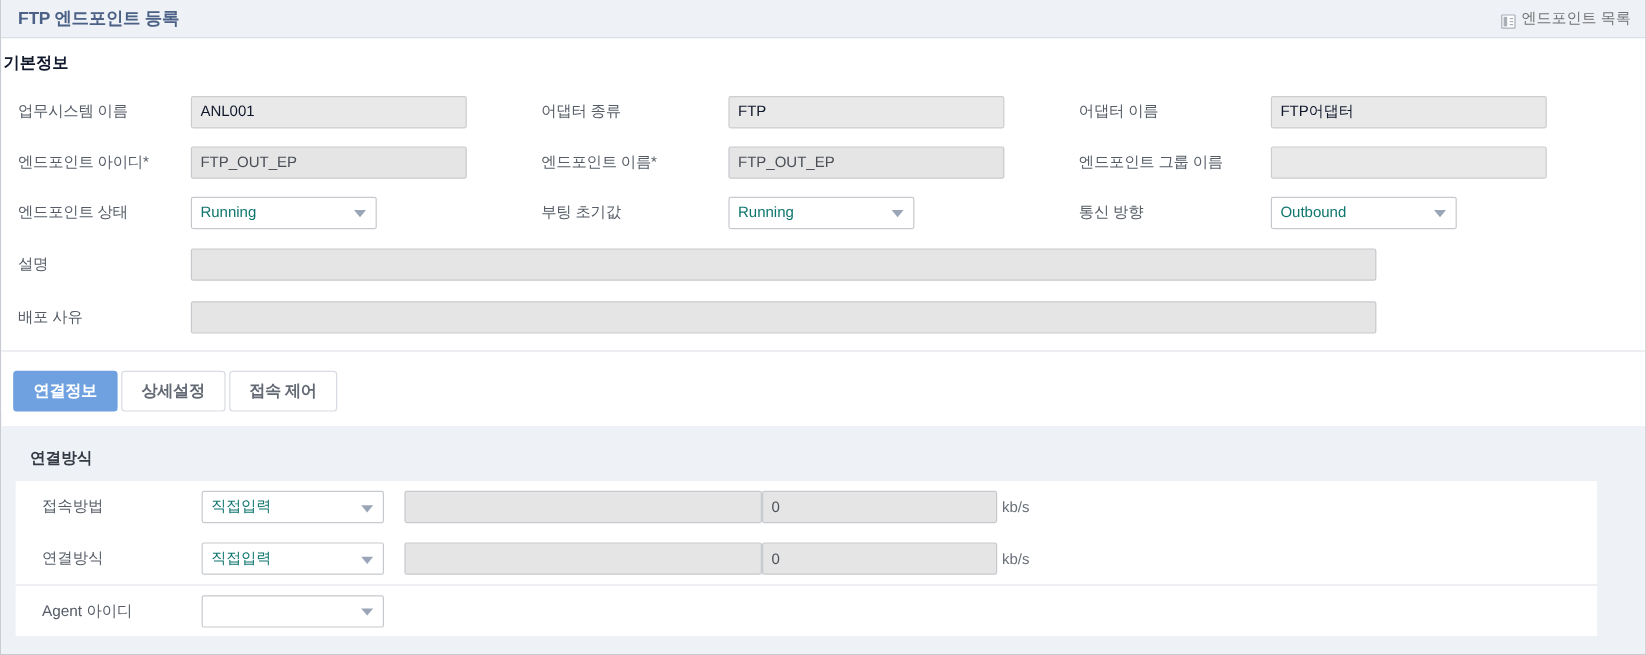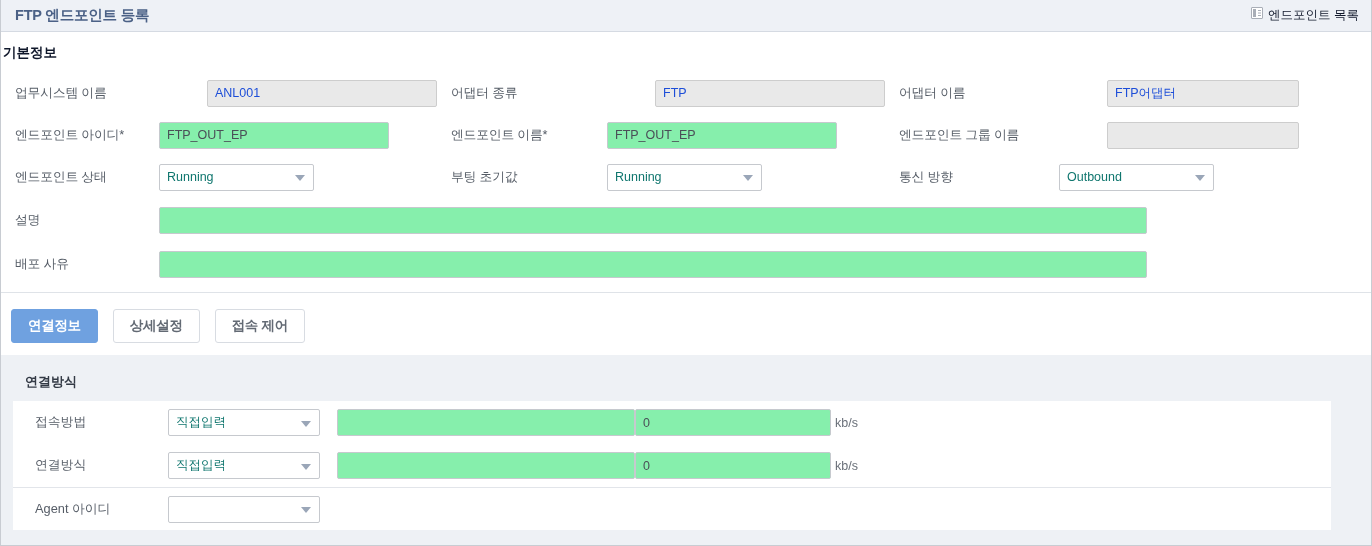--- a/index.html
+++ b/index.html
@@ -24,22 +24,22 @@
     border-bottom: 1px solid #d5dae2;
     display: flex; align-items: center;
     padding: 0 12px 0 14px;
   }
   .titlebar-title {
     font-size: 14.5px; font-weight: bold;
     color: #4b6186; letter-spacing: -0.2px;
   }
   .titlebar-right {
     margin-left: auto;
-    display: flex; align-items: flex-start; gap: 5px;
-    font-size: 12.5px; color: #0f172a;
+    display: flex; align-items: flex-end; gap: 5px;
+    font-size: 12.5px; color: #737373;
     cursor: pointer;
   }
   .list-icon {
     width: 12px; height: 12px;
     border: 1px solid #a9aeb7;
     border-radius: 1px;
     display: inline-block; position: relative;
     background: #fff;
   }
   .list-icon::before {
@@ -62,26 +62,26 @@
   }
   .grid-row { display: flex; align-items: center; height: 42px; }
   .cell { display: flex; align-items: center; }
   .lbl {
     font-size: 12.8px; color: #555c66;
     letter-spacing: -0.2px; white-space: nowrap;
   }
 
   .fld {
     height: 27px; border: 1px solid #c6c9ce;
-    background: #86efac; border-radius: 2px;
+    background: #e5e5e5; border-radius: 2px;
     font-size: 12.5px; color: #4a4f57;
     padding: 0 7px; font-family: inherit;
     outline: none;
   }
-  .fld.disabled { background: #e9e9e9; border-color: #cdcdcd; color: #1d4ed8; margin-left: 48px; }
+  .fld.disabled { background: #e9e9e9; border-color: #cdcdcd; color: #0f172a; }
   .sel {
     height: 27px; border: 1px solid #c6c9ce; background: #fff;
     border-radius: 2px; font-size: 12.5px; color: #0f766e;
     padding: 0 22px 0 7px; position: relative;
     display: flex; align-items: center; cursor: pointer;
   }
   .sel .arrow {
     position: absolute; right: 8px; top: 50%;
     margin-top: -2px;
     width: 0; height: 0;
@@ -100,21 +100,21 @@
   .w230 { width: 230px; }
   .w155 { width: 155px; }
 
   .wide-row { display: flex; align-items: center; height: 44px; }
   .wide-field { width: 988px; }
 
   .divider { height: 1px; background: #dfe3e8; margin-top: 6px; }
 
   
   .tabs {
-    display: flex; gap: 15px;
+    display: flex; gap: 3px;
     padding: 10px 0 0 10px;
     background: #fff;
   }
   .tab {
     height: 34px; min-width: 84px;
     display: flex; align-items: center; justify-content: center;
     padding: 0 16px;
     font-size: 13.5px; font-weight: bold;
     color: #636a74;
     border: 1px solid #d8dce2;

